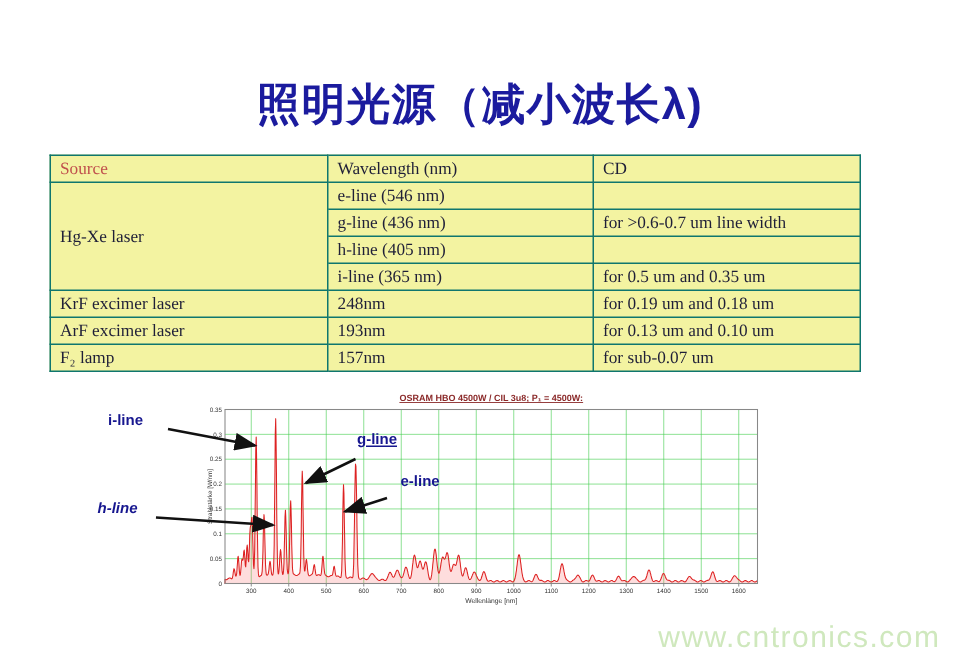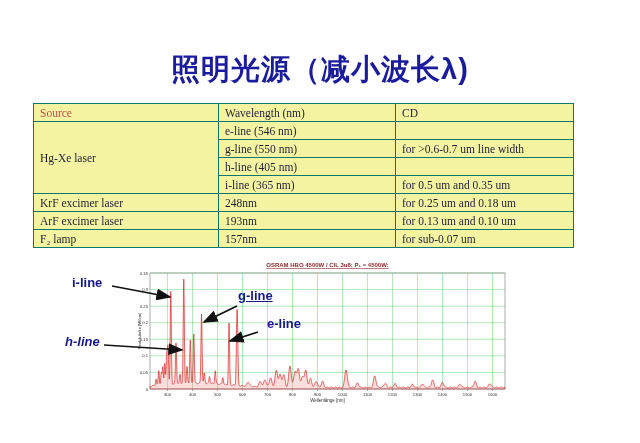--- a/index.html
+++ b/index.html
@@ -12,21 +12,21 @@
             font-family:"Liberation Serif","DejaVu Serif",serif;font-size:11.5px;color:#1f1f38;}
   table.src td, table.src th{border:1px solid #0f766e;height:17px;padding:0 4px 0 6px;
             text-align:left;font-weight:normal;vertical-align:middle;white-space:nowrap;
             overflow:hidden;}
   table.src col.c1{width:185px;} table.src col.c2{width:177px;} table.src col.c3{width:178px;}
   th.srchead{color:#c0504d;}
   td.span{vertical-align:top;padding-top:3px;}
   .chartbox{position:absolute;left:136px;top:259px;width:376px;height:152px;}
   .chartbox svg{display:block;width:376px;height:152px;}
   .overlay{position:absolute;left:0;top:0;width:640px;height:443px;pointer-events:none;}
-  .linelabel{position:absolute;font-size:13px;font-weight:bold;color:#16168f;
+  .linelabel{position:absolute;font-size:10px;font-weight:bold;color:#16168f;
              font-family:"Liberation Sans","DejaVu Sans",sans-serif;}
   .watermark{position:absolute;right:13px;bottom:6px;font-size:20px;color:#cfe8bd;
              font-family:"Liberation Sans","DejaVu Sans",sans-serif;letter-spacing:1px;}
 </style>
 </head>
 <body>
 
 <div class="page">
 
   <h1 class="title">照明光源（减小波长λ)</h1>
@@ -44,35 +44,35 @@
         <th>CD</th>
       </tr>
     </thead>
     <tbody>
       <tr>
         <td rowspan="4" class="span">Hg-Xe laser</td>
         <td>e-line (546 nm)</td>
         <td></td>
       </tr>
       <tr>
-        <td>g-line (550 nm)</td>
+        <td>g-line (436 nm)</td>
         <td>for &gt;0.6-0.7 um line width</td>
       </tr>
       <tr>
         <td>h-line (405 nm)</td>
         <td></td>
       </tr>
       <tr>
         <td>i-line (365 nm)</td>
         <td>for 0.5 um and 0.35 um</td>
       </tr>
       <tr>
         <td>KrF excimer laser</td>
         <td>248nm</td>
-        <td>for 0.25 um and 0.18 um</td>
+        <td>for 0.19 um and 0.18 um</td>
       </tr>
       <tr>
         <td>ArF excimer laser</td>
         <td>193nm</td>
         <td>for 0.13 um and 0.10 um</td>
       </tr>
       <tr>
         <td>F₂ lamp</td>
         <td>157nm</td>
         <td>for sub-0.07 um</td>
@@ -159,14 +159,15 @@
       <line x1="237" y1="306" x2="204" y2="322" stroke="#111" stroke-width="1.7" marker-end="url(#ah)"></line>
       <line x1="258" y1="332" x2="230" y2="341" stroke="#111" stroke-width="1.7" marker-end="url(#ah)"></line>
     </svg>
   <div id="annot-labels">
       <div class="linelabel" style="left: 72px; top: 275px;">i-line</div>
       <div class="linelabel" style="left: 65px; top: 334px; font-style: italic;">h-line</div>
       <div class="linelabel" style="left: 238px; top: 288px; text-decoration: underline;">g-line</div>
       <div class="linelabel" style="left: 267px; top: 316px;">e-line</div>
     </div>
 
+  <div class="watermark">www.cntronics.com</div>
 
 </div>
 
 </body></html>

